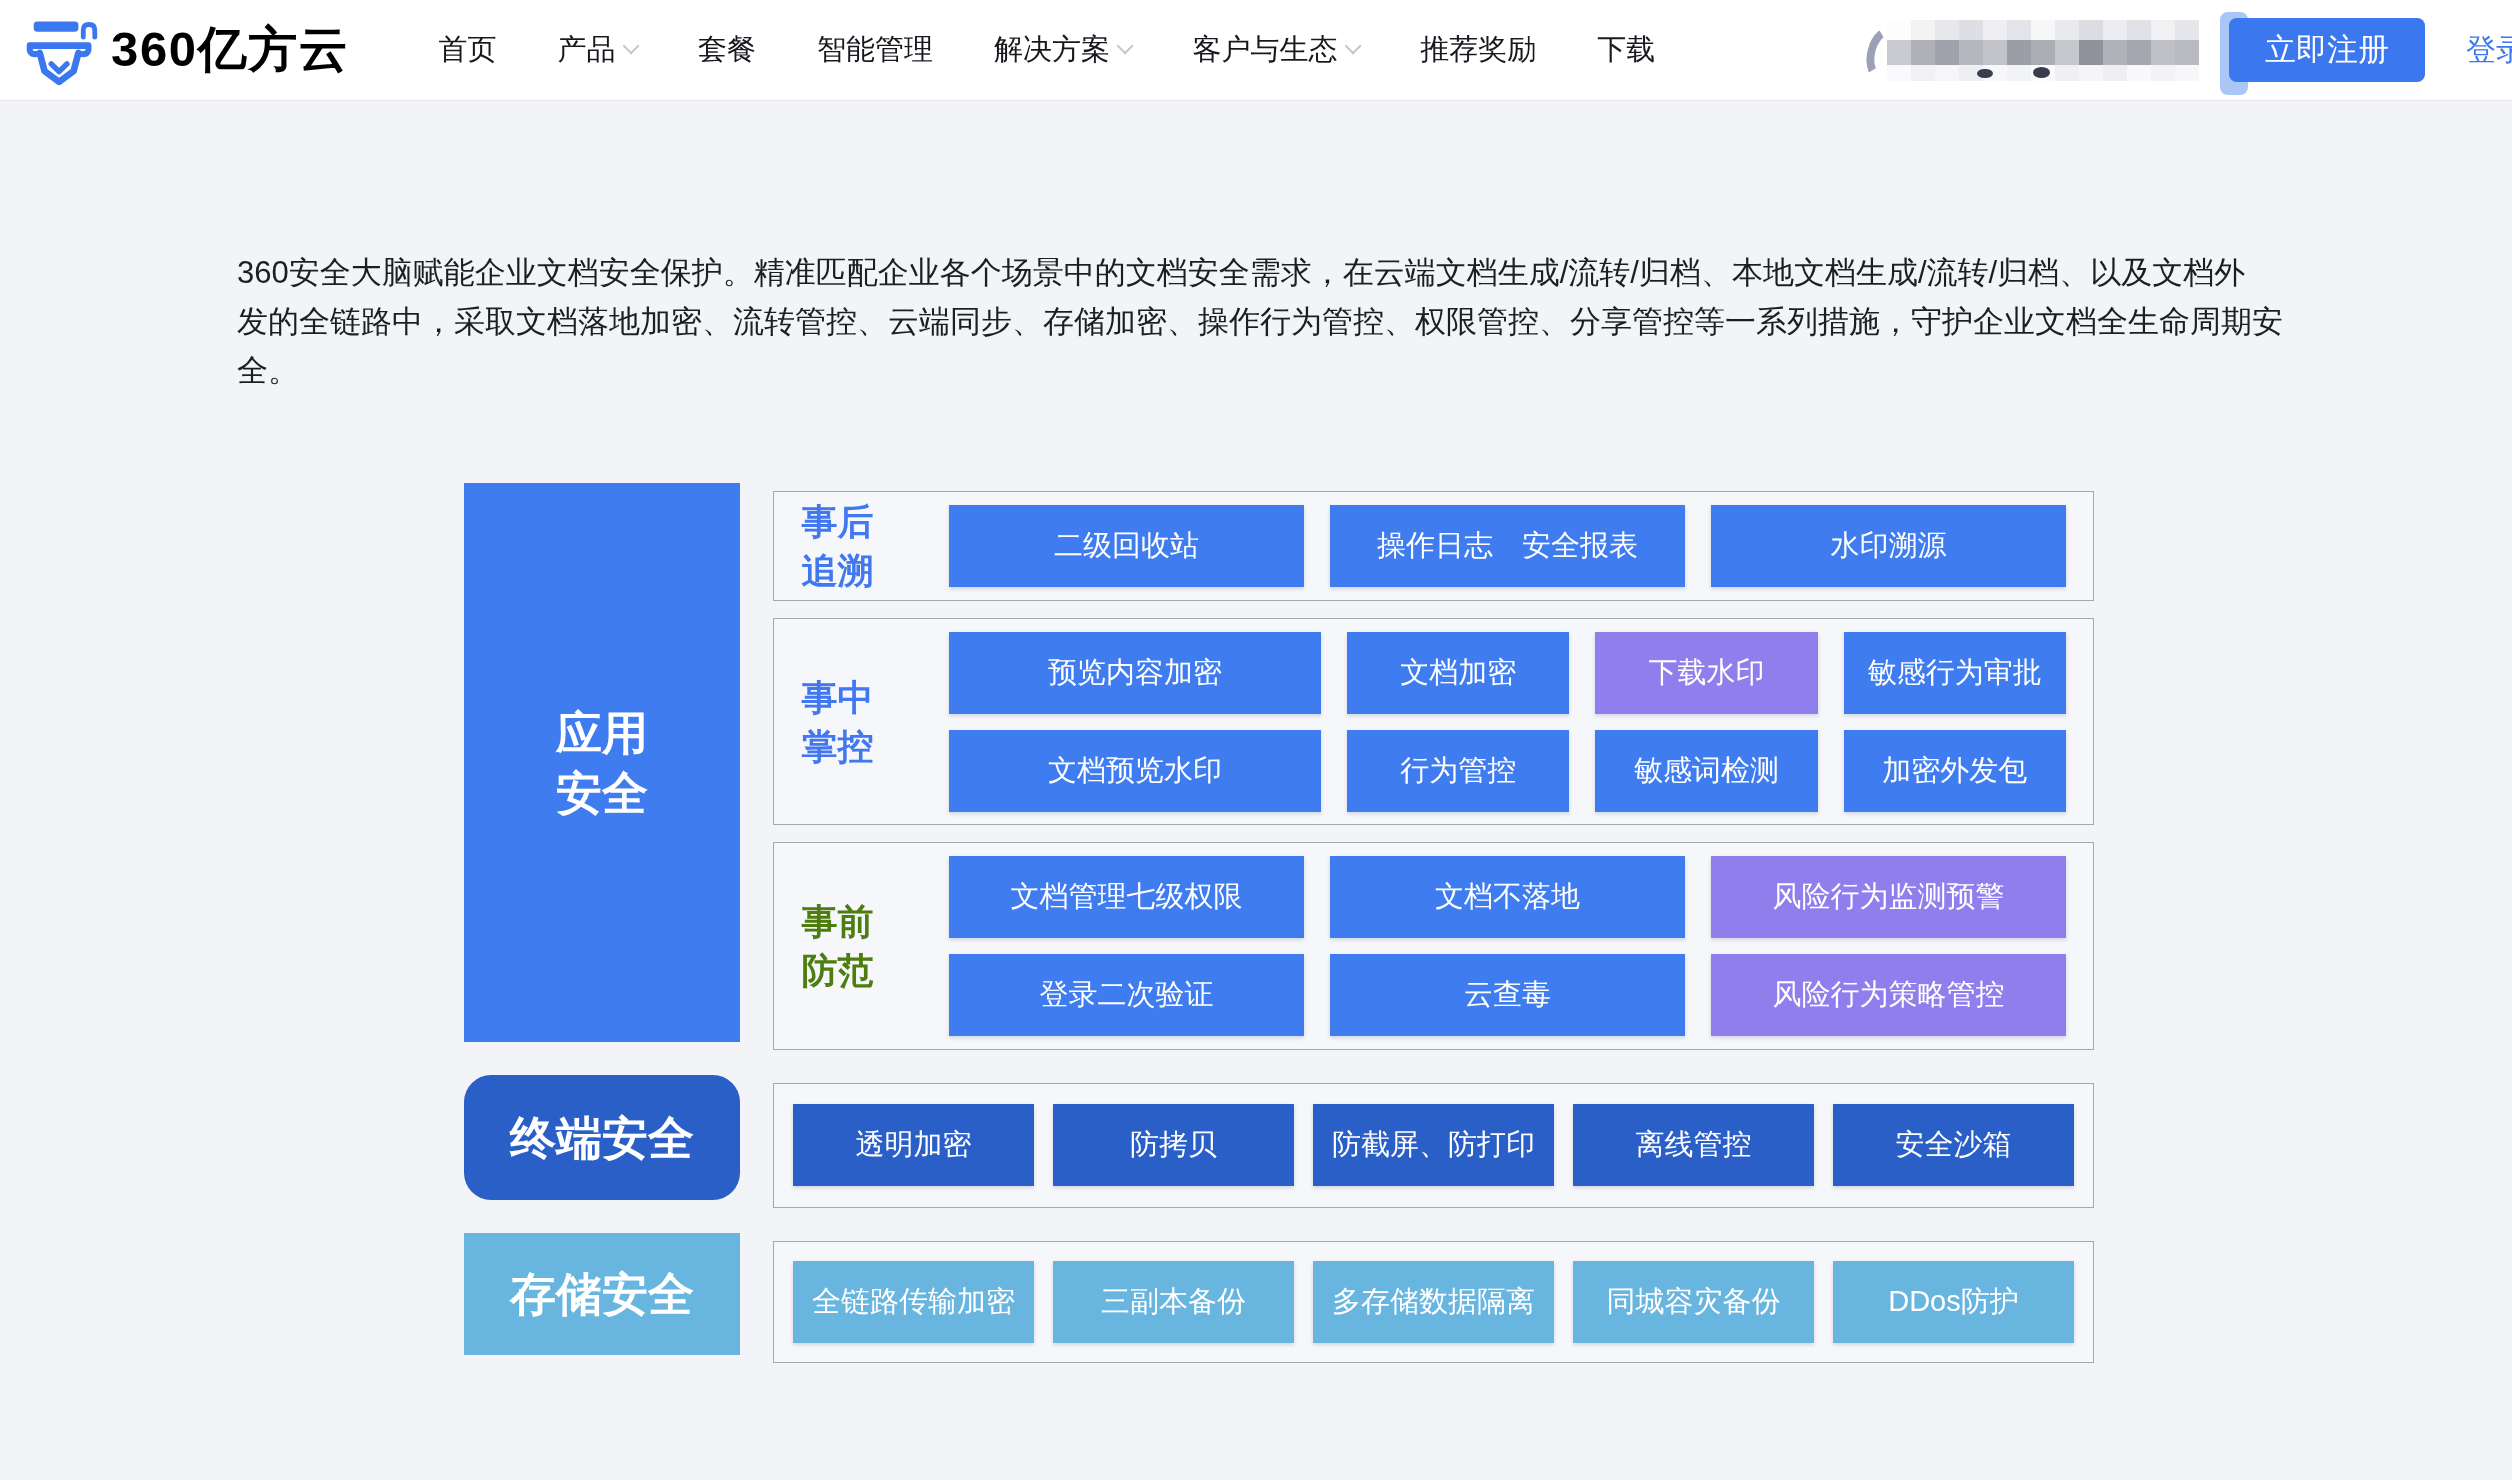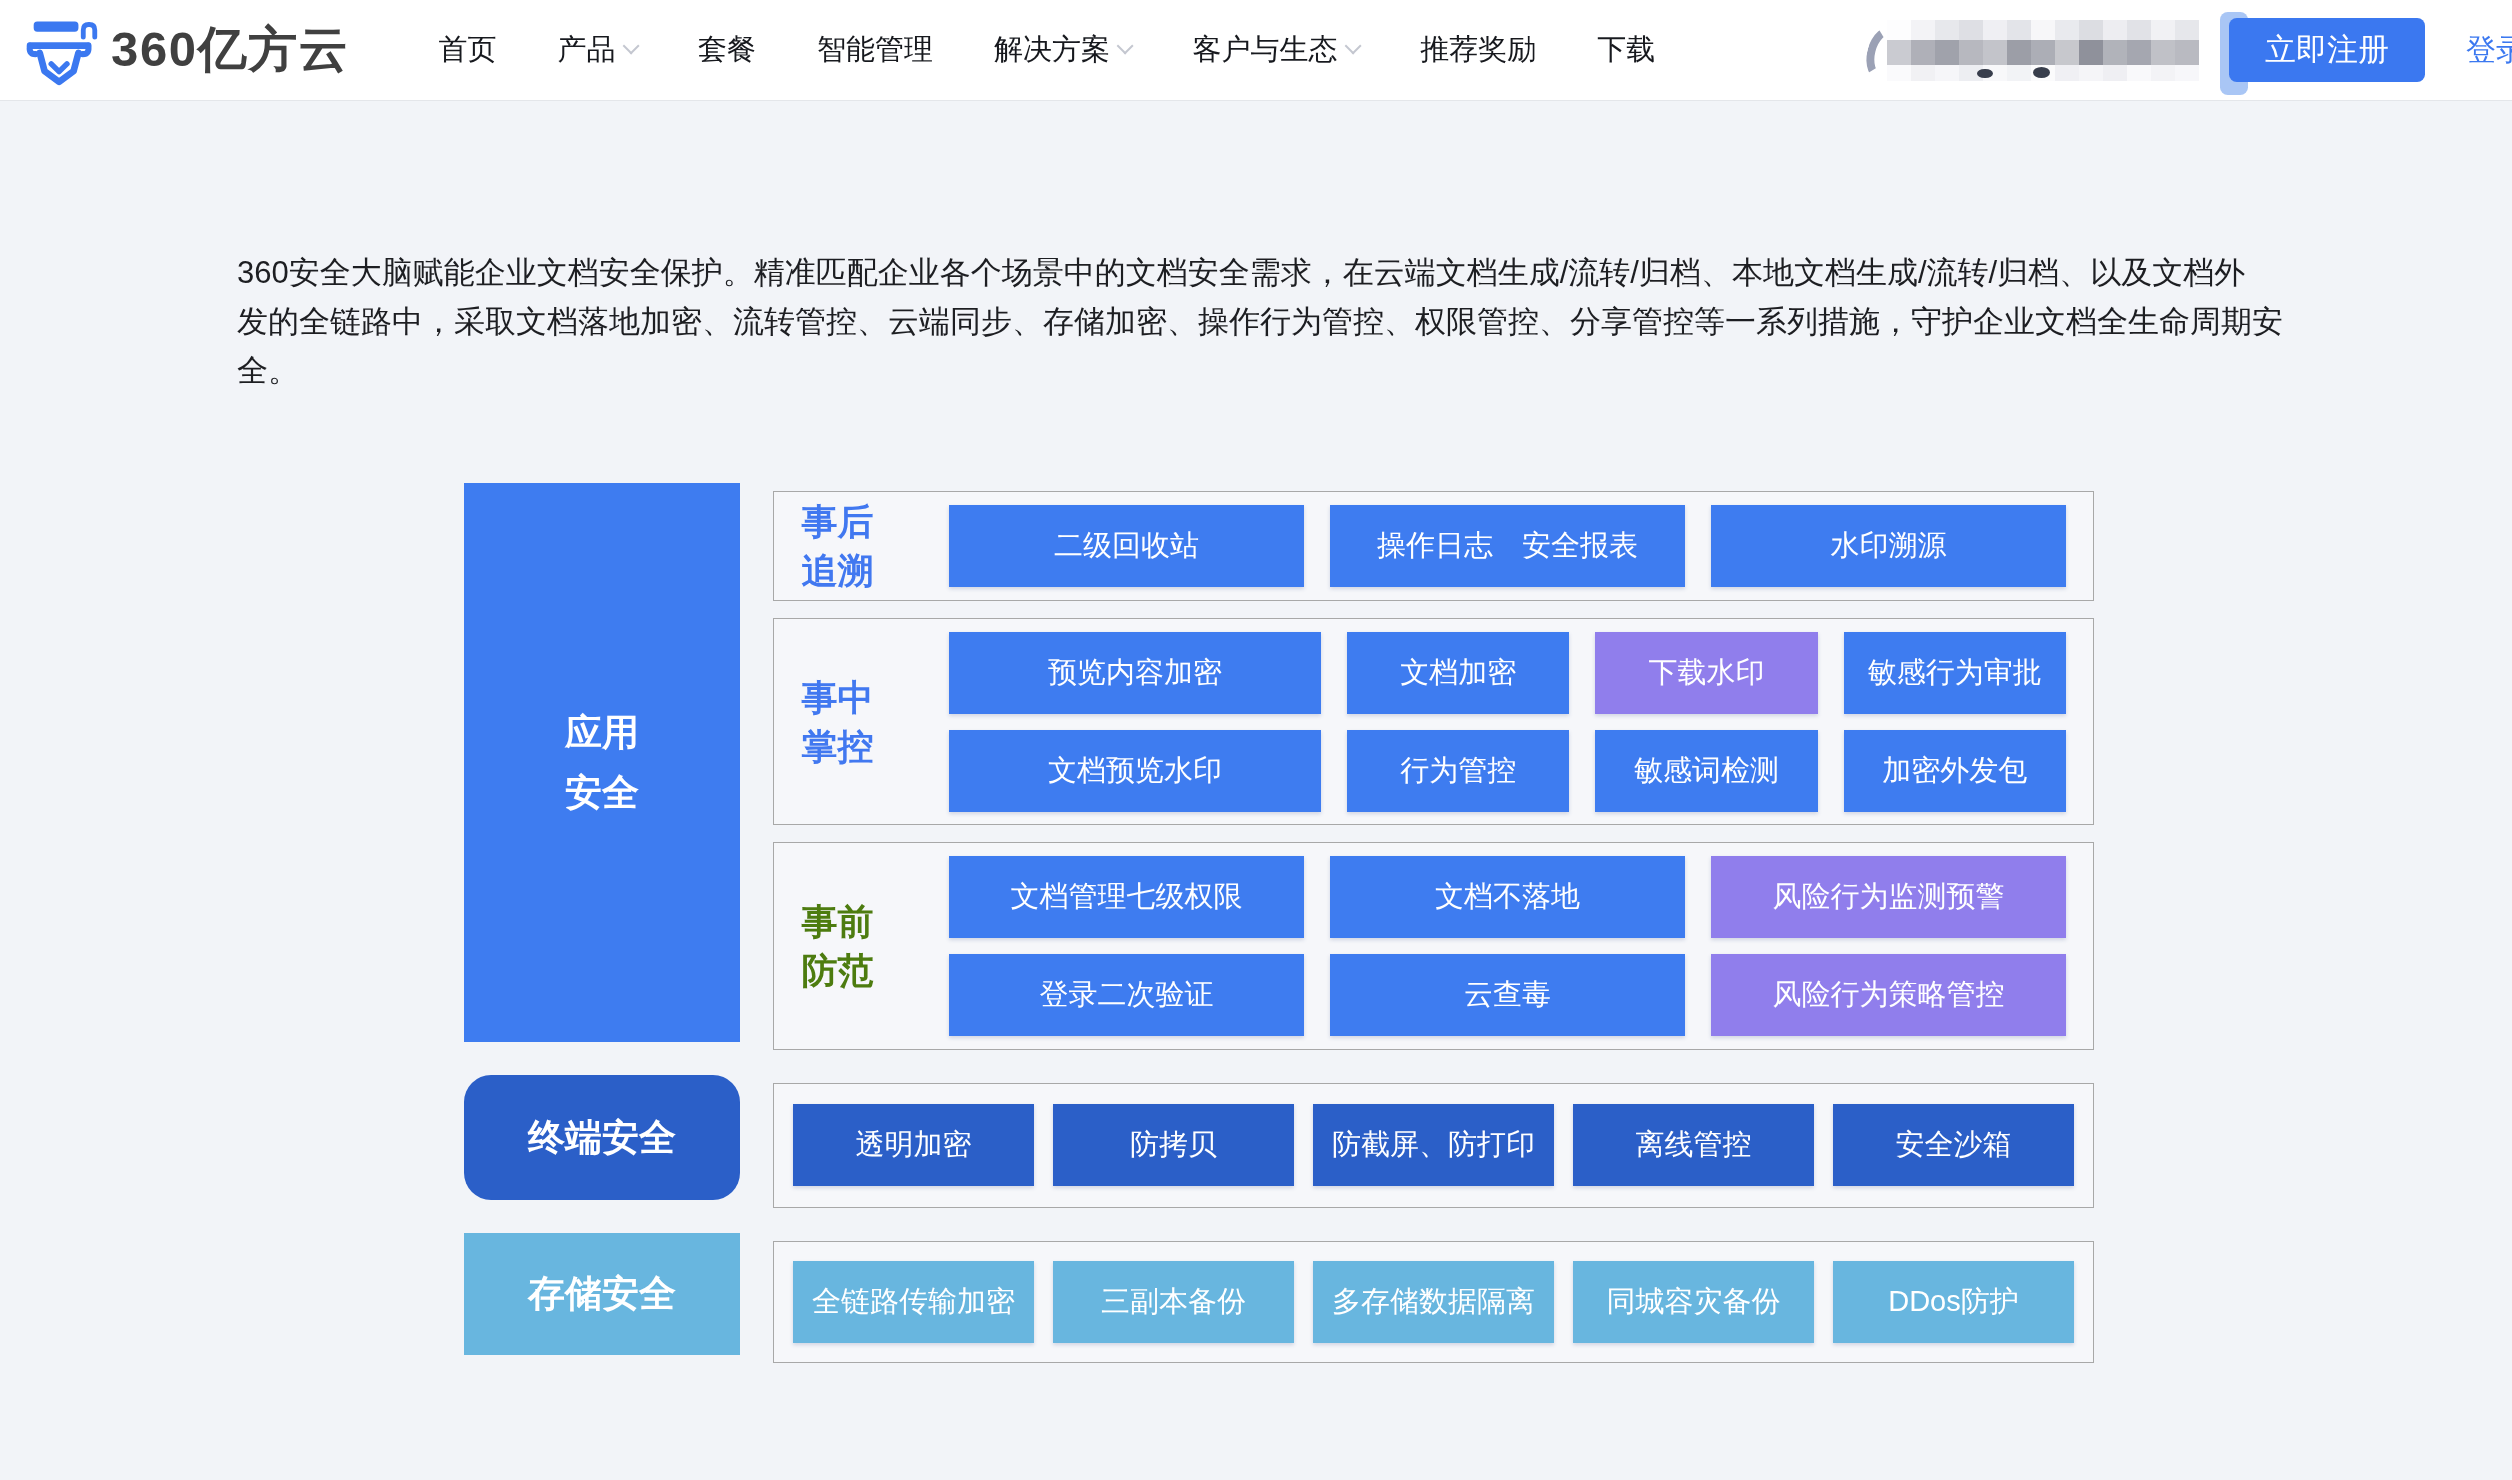--- a/index.html
+++ b/index.html
@@ -8,21 +8,21 @@
     background:#F2F4F8;
     font-family:"Liberation Sans","DejaVu Sans",sans-serif;
   }
   
   header{
     height:100px;background:#FFFFFF;display:flex;align-items:center;
     padding-left:23.5px;position:relative;z-index:5;
     box-shadow:0 0.8px 0 rgba(0,0,0,.07);
   }
   .logo{display:flex;align-items:center;gap:12.6px;cursor:pointer;}
-  .logo-text{font-size:49px;font-weight:bold;color:#404040;letter-spacing:1.6px;}
+  .logo-text{font-size:49px;font-weight:bold;color:#000000;letter-spacing:1.6px;}
   nav{display:flex;align-items:center;gap:61px;margin-left:89px;}
   .nav-item{font-size:29px;color:#17191E;display:flex;align-items:center;gap:9.4px;cursor:pointer;white-space:nowrap;}
   .chev{width:10.2px;height:10.2px;border-right:2.4px solid #C4C7D0;border-bottom:2.4px solid #C4C7D0;
         transform:rotate(45deg);margin-top:-7.8px;}
   .header-right{margin-left:auto;display:flex;align-items:center;}
   
   .blur{position:relative;width:339px;height:67px;margin-right:14px;}
   .hook{position:absolute;left:0;top:9.4px;width:23.5px;height:41px;
         border:8.6px solid transparent;border-left:8.6px solid #9BA1B5;border-radius:50%;
         transform:rotate(14deg);}
@@ -40,21 +40,21 @@
   .login{font-size:30px;margin-left:41px;margin-right:-14px;text-decoration:none;
          white-space:nowrap;cursor:pointer;}
   
   main{padding-top:102px;}
   h1{margin:0;text-align:center;font-size:72px;font-weight:bold;color:#2F3138;letter-spacing:2.4px;}
   .desc{margin:46px 0 0 237px;width:2078px;font-size:31px;line-height:49px;color:#1D1E22;
         white-space:pre-line;}
   
   .diagram{display:flex;gap:33px;margin:88px 0 0 464px;}
   .side-col{width:276px;display:flex;flex-direction:column;}
-  .side-box{color:#fff;font-weight:bold;font-size:37px;line-height:60px;
+  .side-box{color:#fff;font-weight:bold;font-size:46px;line-height:60px;
             display:flex;align-items:center;justify-content:center;text-align:center;
             white-space:pre-line;}
   .rows-col{width:1321px;display:flex;flex-direction:column;}
   .row-box{box-sizing:border-box;border:1.6px solid #A8A8A8;background:#F6F7FA;
            display:flex;align-items:center;}
   .row-label{width:127px;flex:0 0 127px;text-align:center;font-size:36px;font-weight:bold;
              line-height:49px;white-space:pre-line;}
   .row-content{flex:1;display:flex;flex-direction:column;justify-content:center;gap:15.7px;
                padding-right:27px;padding-left:48px;}
   .row-box.nolabel .row-content{padding:0 19px;}

